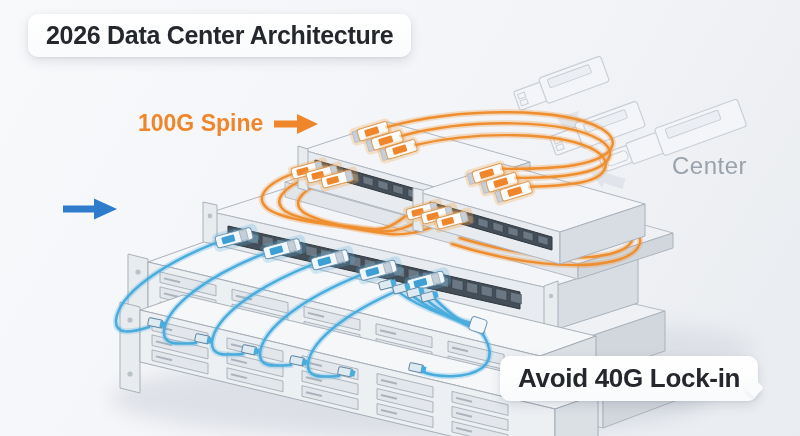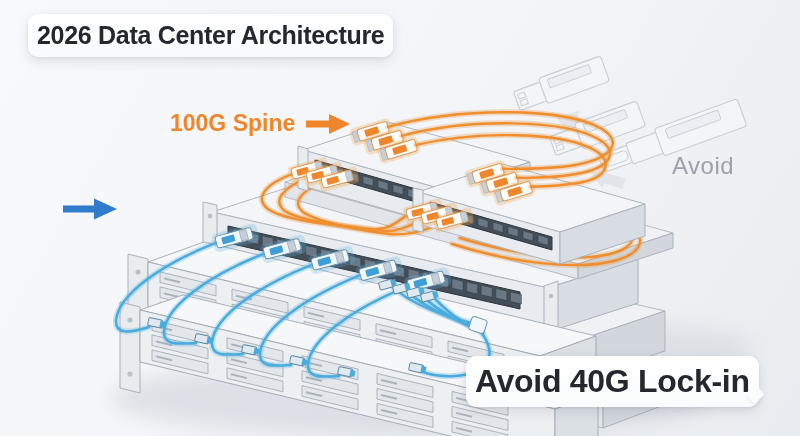--- a/index.html
+++ b/index.html
@@ -7,32 +7,32 @@
     width:800px;height:436px;overflow:hidden;position:relative;
     font-family:"Liberation Sans", sans-serif;
     background:linear-gradient(120deg,#F8F9FB 0%,#F4F5F8 48%,#E9ECF0 100%);
   }
   .scene{position:absolute;left:0;top:0;}
   .card{
     position:absolute;display:inline-block;
     background:linear-gradient(#FFFFFF,#FAFBFC);
     border-radius:10px;
     box-shadow:0 4px 12px rgba(45,55,75,.13),0 1px 3px rgba(45,55,75,.08);
-    padding:7px 9px;color:#24272C;font-weight:700;white-space:nowrap;
+    padding:7px 18px;color:#24272C;font-weight:700;white-space:nowrap;
   }
   .title-card{left:28px;top:14px;font-size:25px;letter-spacing:-.3px;}
-  .callout-card{left:466px;top:356px;font-size:32px;letter-spacing:-.3px;}
+  .callout-card{left:500px;top:356px;font-size:26px;letter-spacing:-.3px;}
   .callout-card::after{
     content:"";position:absolute;right:-3px;bottom:6px;width:14px;height:14px;
     background:#FAFBFC;transform:rotate(45deg);border-radius:3px;
     box-shadow:2px 2px 4px rgba(45,55,75,.06);
   }
   .flabel{position:absolute;display:flex;align-items:center;gap:10px;
     font-size:23px;font-weight:700;white-space:nowrap;}
-  .spine-label{left:138px;top:110px;color:#F0862B;margin-left:32px;}
+  .spine-label{left:138px;top:110px;color:#F0862B;}
   .access-label{left:62px;top:197px;color:#2066BE;}
   .legacy-label{position:absolute;left:672px;top:152px;font-size:24px;
     font-weight:400;color:#9AA2AC;letter-spacing:.5px;}
   
   .face-top{fill:#F3F5F8;stroke:#AFB7C0;stroke-width:1;stroke-linejoin:round;}
   .face-front{fill:#E8EBEF;stroke:#AFB7C0;stroke-width:1;stroke-linejoin:round;}
   .face-side{fill:#D8DDE3;stroke:#A9B1BB;stroke-width:1;stroke-linejoin:round;}
   .slab-top{fill:#EFF1F4;stroke:#B4BBC4;stroke-width:1;}
   .slab-front{fill:#E2E6EB;stroke:#B4BBC4;stroke-width:1;}
   .slab-side{fill:#D2D7DD;stroke:#ABB3BD;stroke-width:1;}
@@ -419,17 +419,17 @@
     <path d="M1 7.5 L24 7.5 L24 1 L45 11 L24 21 L24 14.5 L1 14.5 Z" fill="#F0862B"></path>
   </svg>
 </div>
 
 <div class="flabel access-label">
   <svg width="56" height="24" viewBox="0 0 56 24">
     <path d="M1 8.5 L32 8.5 L32 1.5 L55 12 L32 22.5 L32 15.5 L1 15.5 Z" fill="#2F7BCC"></path>
   </svg>
 </div>
 
-<div class="legacy-label">Avoid</div>
+<div class="legacy-label">Center</div>
 
 <div class="card callout-card">
   <span>Avoid 40G Lock-in</span>
 </div>
 
 </body></html>

